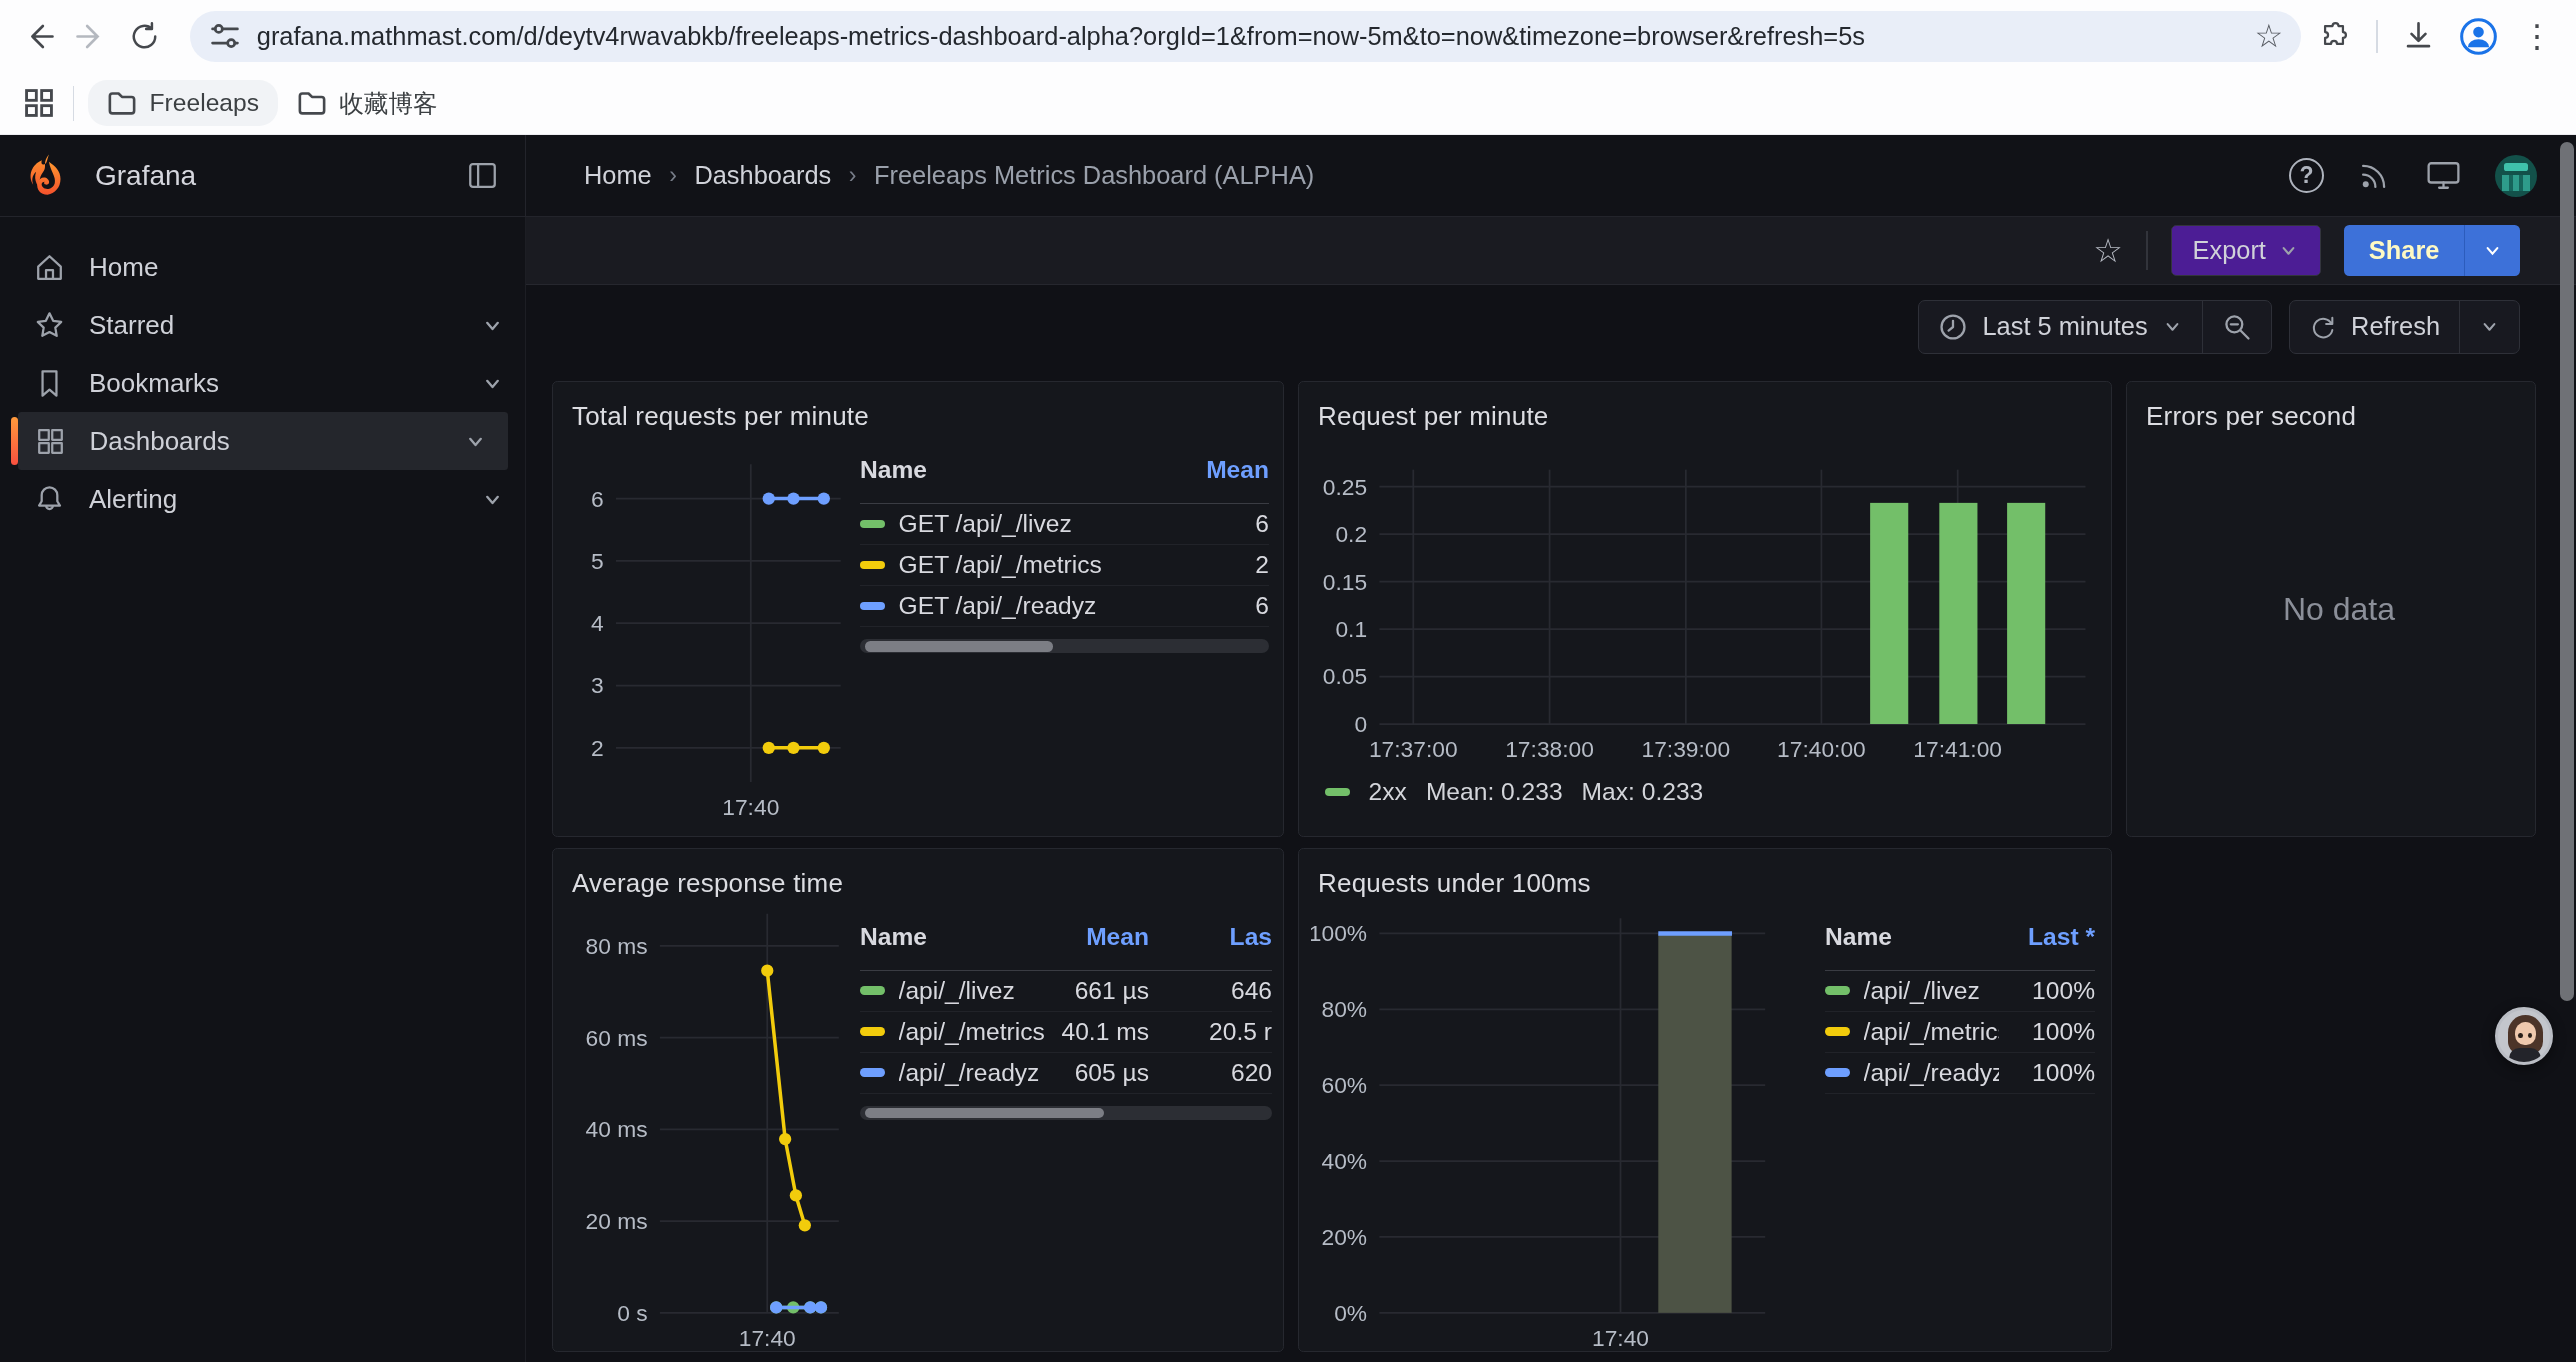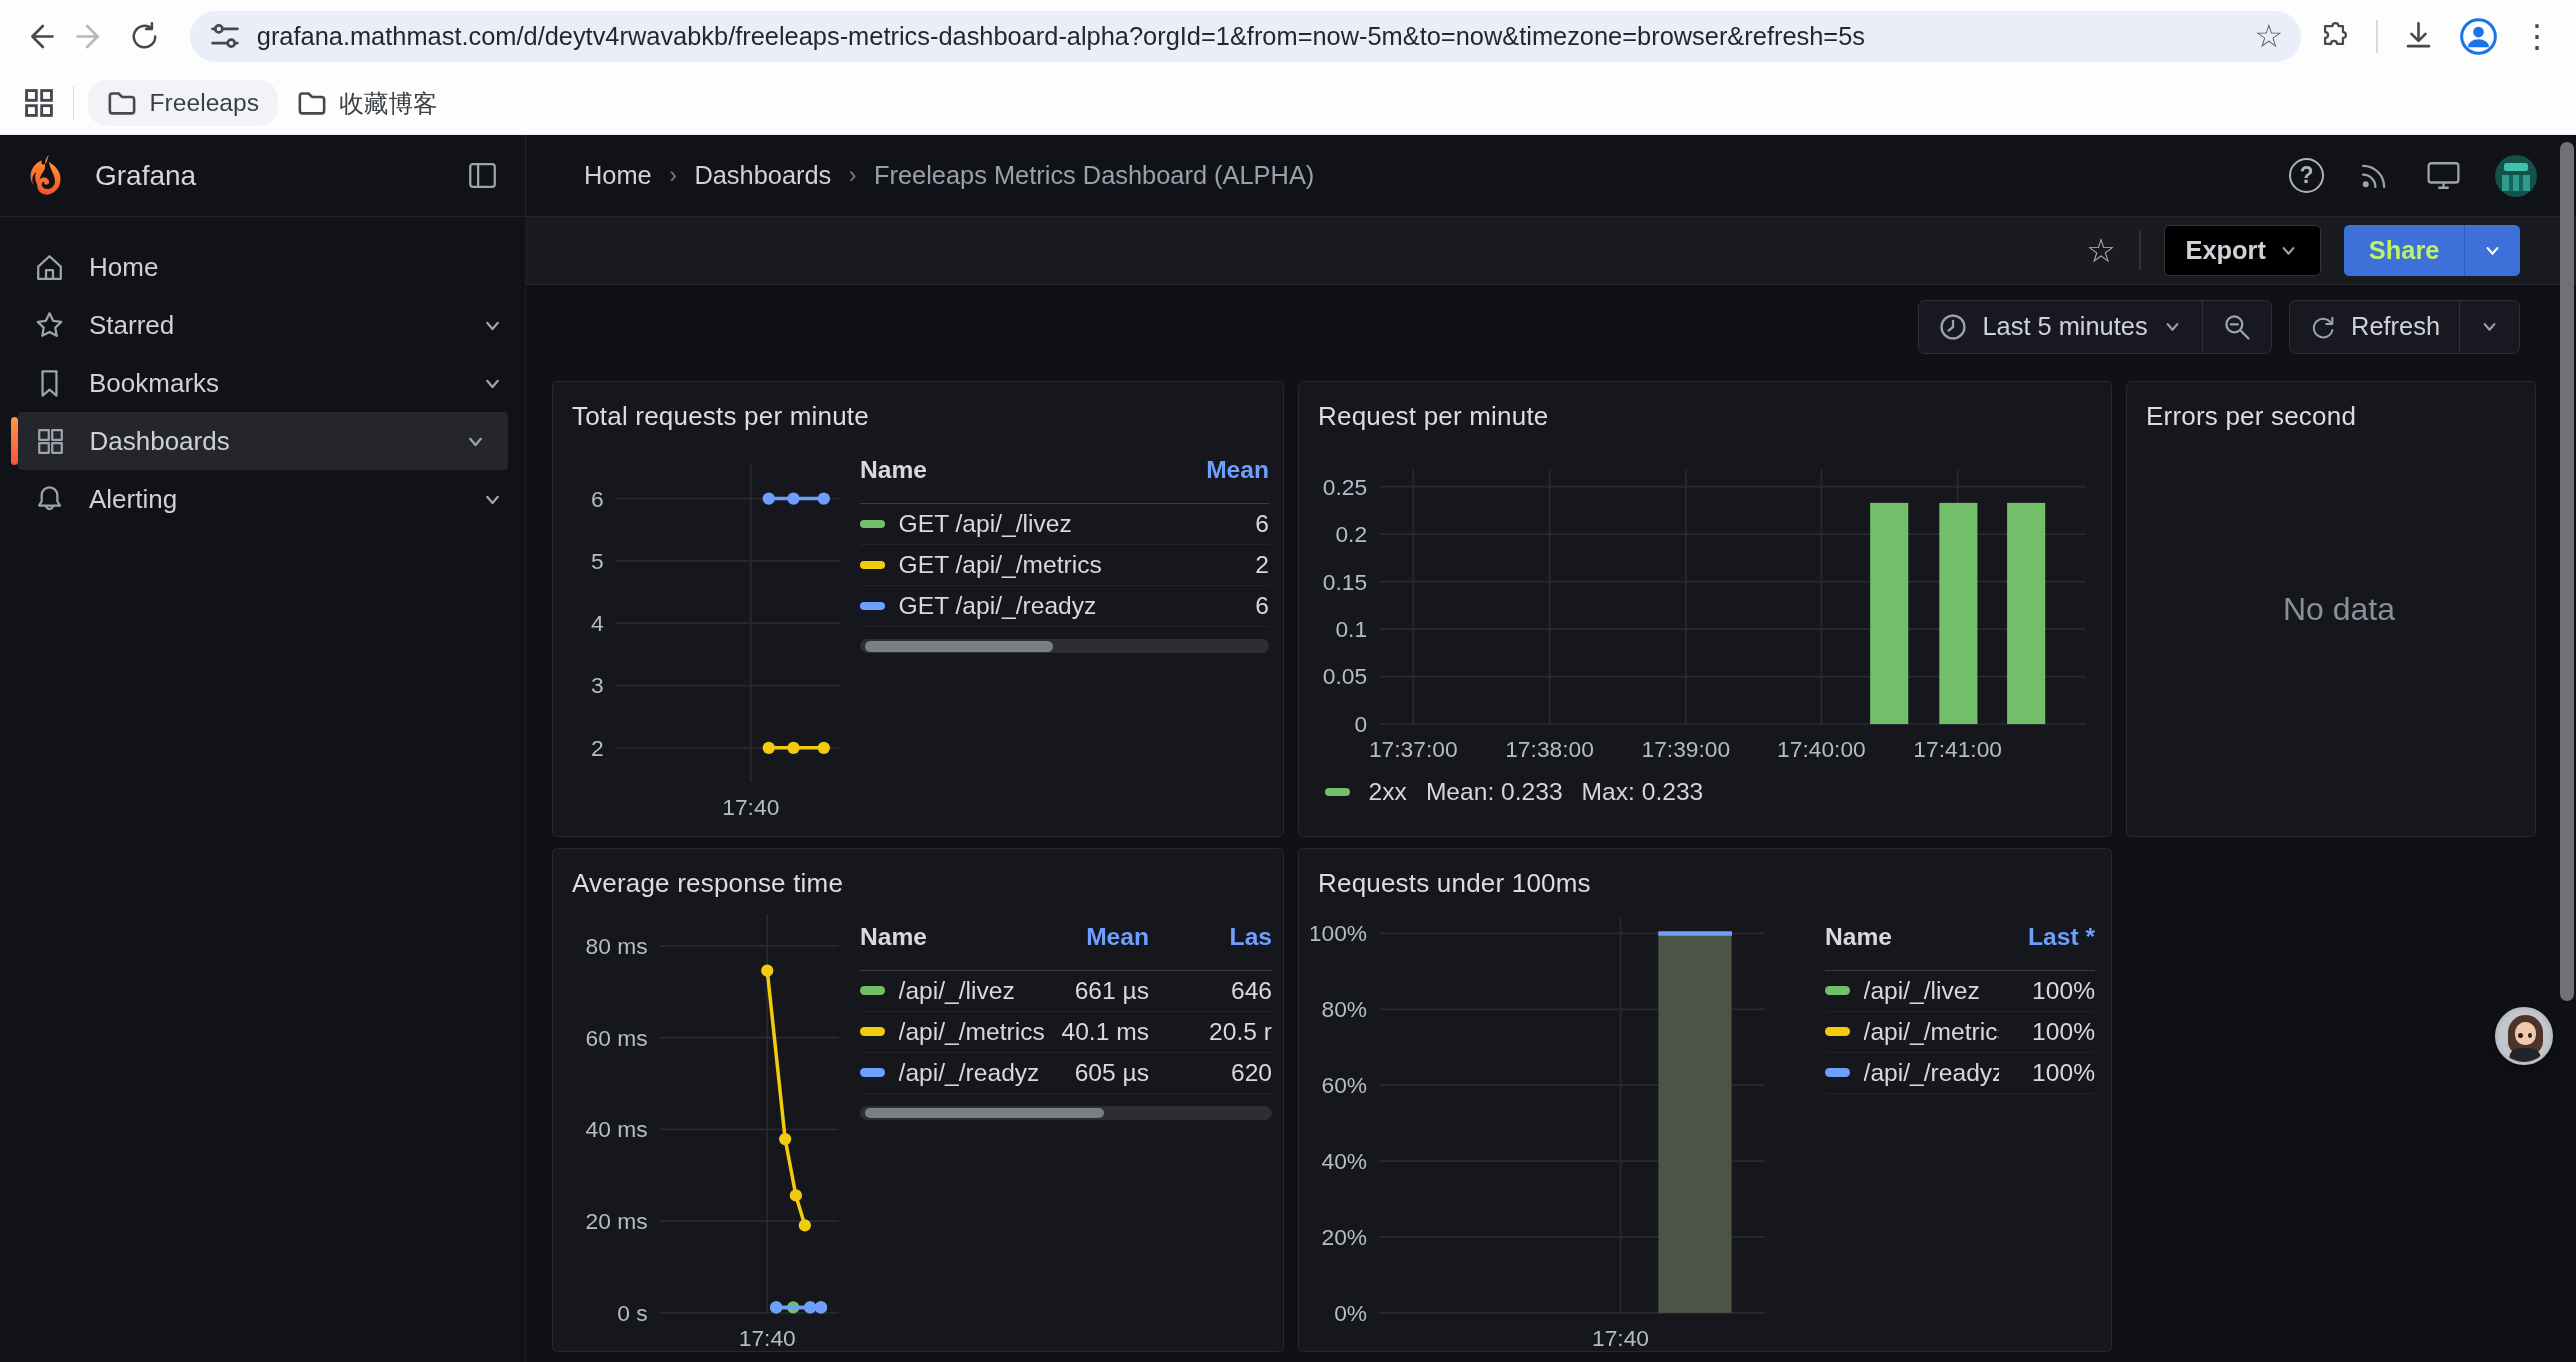--- a/index.html
+++ b/index.html
@@ -62,22 +62,22 @@
     background:linear-gradient(180deg,#ff9a3c,#f9503f); }
   .side-item .chev { color:#9aa0ab; }
   .side-ico { width:33px; height:33px; flex:none; }
 
   .main { flex:1; display:flex; flex-direction:column; min-width:0; background:#101116; }
   .actions-row { height:74px; background:#1a1b21; border-bottom:0.9px solid #26272e; display:flex; align-items:center;
     justify-content:flex-end; gap:23px; padding-right:56px; }
   .row-star { font-size:33px; color:#b6bac3; }
   .act-sep { width:1.8px; height:39px; background:#32343b; }
   .btn { height:51px; display:flex; align-items:center; gap:12.3px; padding:0 21px; border-radius:5.3px; font-size:25.4px; }
-  .btn.dark { background:#000000; border:0.9px solid #33353d; color:#d0d2d9;font-weight:bold; }
-  .btn.blue { background:#3d71d9; color:#bef264; font-weight:bold; border-radius:5.3px 0 0 5.3px; padding:0 24.6px; }
+  .btn.dark { background:#4c1d95; border:0.9px solid #33353d; color:#d0d2d9; }
+  .btn.blue { background:#3d71d9; color:#fef9c3; font-weight:bold; border-radius:5.3px 0 0 5.3px; padding:0 24.6px; }
   .btn.blue-caret { background:#3d71d9; width:56px; justify-content:center; border-radius:0 5.3px 5.3px 0;
     border-left:0.9px solid #2c5cbd; padding:0; }
   .share-group { display:flex; }
 
   .time-row { height:91px; display:flex; align-items:center; justify-content:flex-end; gap:17.5px; padding-right:56px; }
   .tr-group { display:flex; height:54px; background:#181920; border:0.9px solid #2e3038; border-radius:7px; overflow:hidden; }
   .tr-seg { display:flex; align-items:center; gap:14px; padding:0 19px; font-size:25.4px; color:#d0d2d9; }
   .tr-seg + .tr-seg { border-left:0.9px solid #2e3038; }
 
   .canvas { flex:1; padding:12.3px 0 0 26px; position:relative; }

